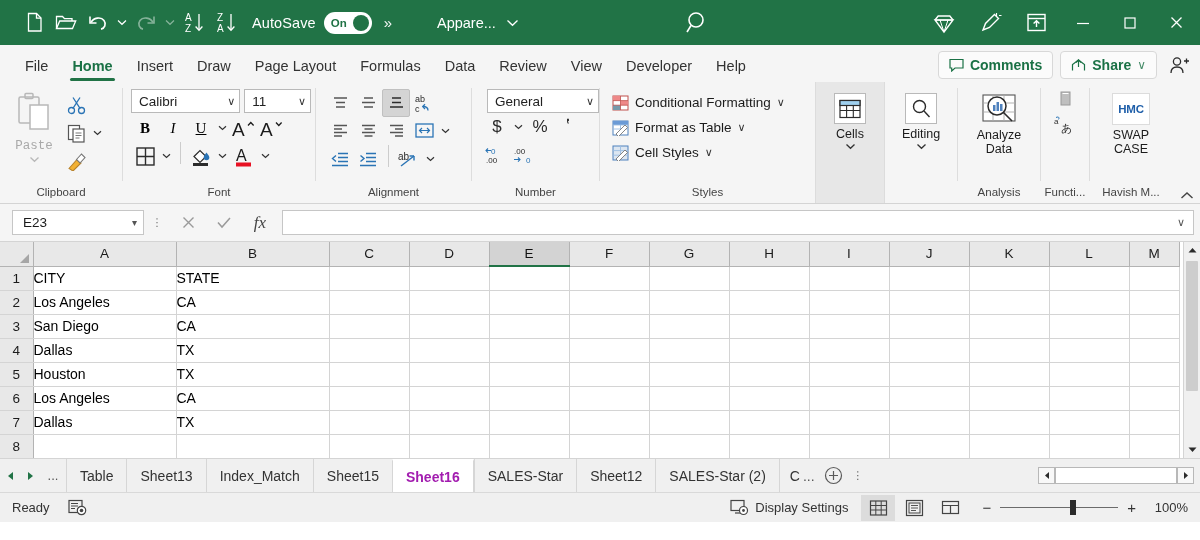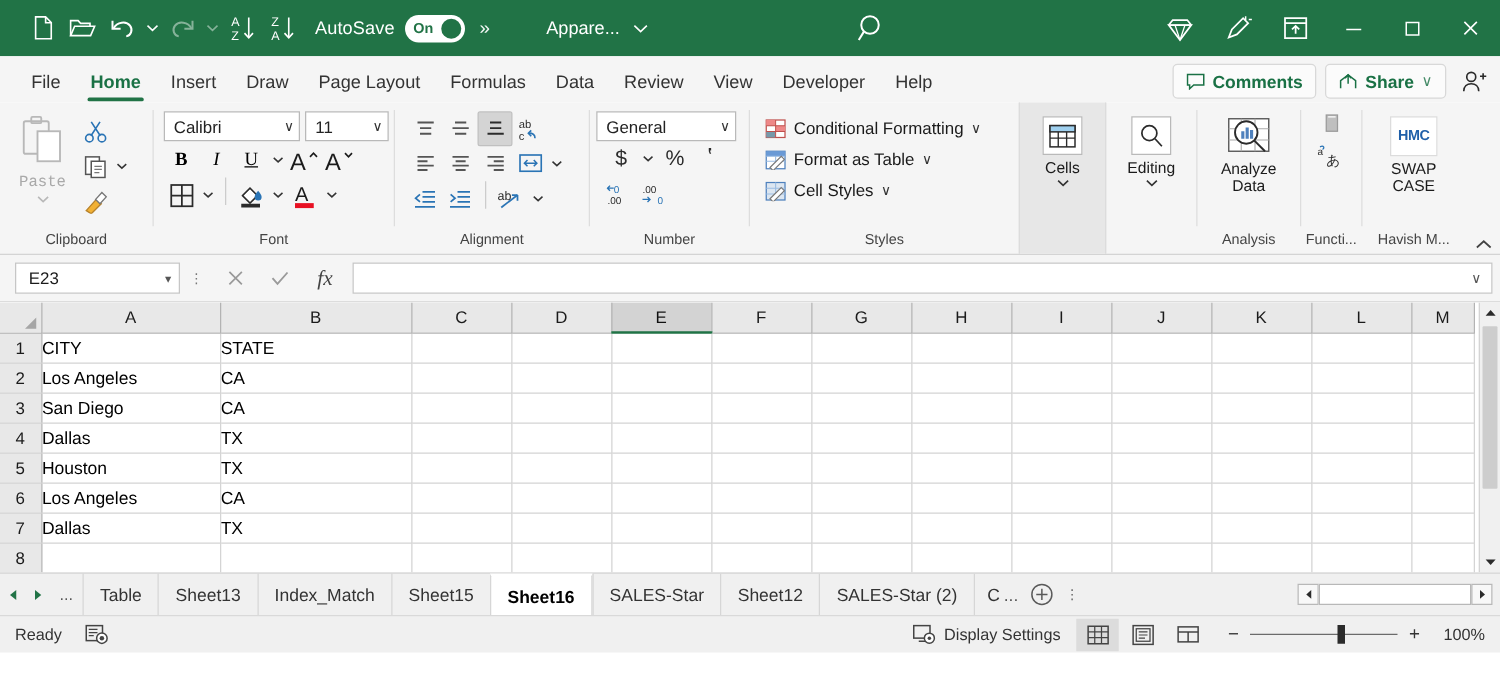--- a/index.html
+++ b/index.html
@@ -105,21 +105,21 @@
   .cvs { font-size: 11px; color: #333; }
   .btn-row { display: flex; align-items: flex-start; padding-left: 4px; }
   .ibtn { width: 28px; height: 28px; display: flex; align-items: center; justify-content: center; }
   .ibtn.sm { width: 15px; }
   .ibtn.toggled { background: #d4d4d4; border: 1px solid #c0c0c0; border-radius: 2px; }
 
   
   .numfmt {
     width: 112px; height: 24px; background: #fff; border: 1px solid #b9b9b9;
     display: flex; align-items: center; padding: 0 4px 0 7px; font-size: 13.5px; color: #222;
-    justify-content: space-between; margin: 2px 0 0 1px;
+    justify-content: space-between; margin: 2px 0 0 11px;
   }
 
   
   .style-item { display: flex; align-items: center; gap: 6px; height: 25px; font-size: 13.5px; color: #1b1b1b; padding-left: 6px; }
 
   
   .bigbtn {
     width: 66px; display: flex; flex-direction: column; align-items: center;
     padding-top: 6px; text-align: center;
   }
@@ -186,21 +186,21 @@
   .tabsbar { height: 34px; background: #f0f0f0; display: flex; align-items: center;
              border-top: 1px solid #d4d4d4; position: relative; }
   .nav-arrow { width: 20px; height: 26px; display:flex; align-items:center; justify-content:center;
                color: #217346; font-size: 10px; }
   .nav-dots { width: 26px; text-align: center; color: #555; font-size: 13px; }
   .sheettab {
     height: 34px; display: flex; align-items: center; padding: 0 13px;
     font-size: 14px; color: #333; border-left: 1px solid #d6d6d6; position: relative;
   }
   .sheettab.active {
-    background: #fff; color: #000000; font-weight: bold;
+    background: #fff; color: #a21caf; font-weight: bold;
     border-left: 1px solid #d6d6d6; border-right: 1px solid #d6d6d6;
     border-top: 2px solid #fff;
   }
   .sheettab.trunc { padding: 0 4px 0 10px; }
   .addsheet { width: 30px; display: flex; align-items: center; justify-content: center; }
   .tabs-dots { width: 18px; text-align:center; color:#666; font-size: 11px; }
   .hscroll { position: absolute; right: 6px; display: flex; align-items: center; }
   .hs-arrow { width: 17px; height: 17px; border: 1px solid #b8b8b8; background:#f8f8f8;
               display:flex;align-items:center;justify-content:center;font-size:8px;color:#222;}
   .hs-track { width: 122px; height: 17px; border: 1px solid #b8b8b8; background: #fff; }

